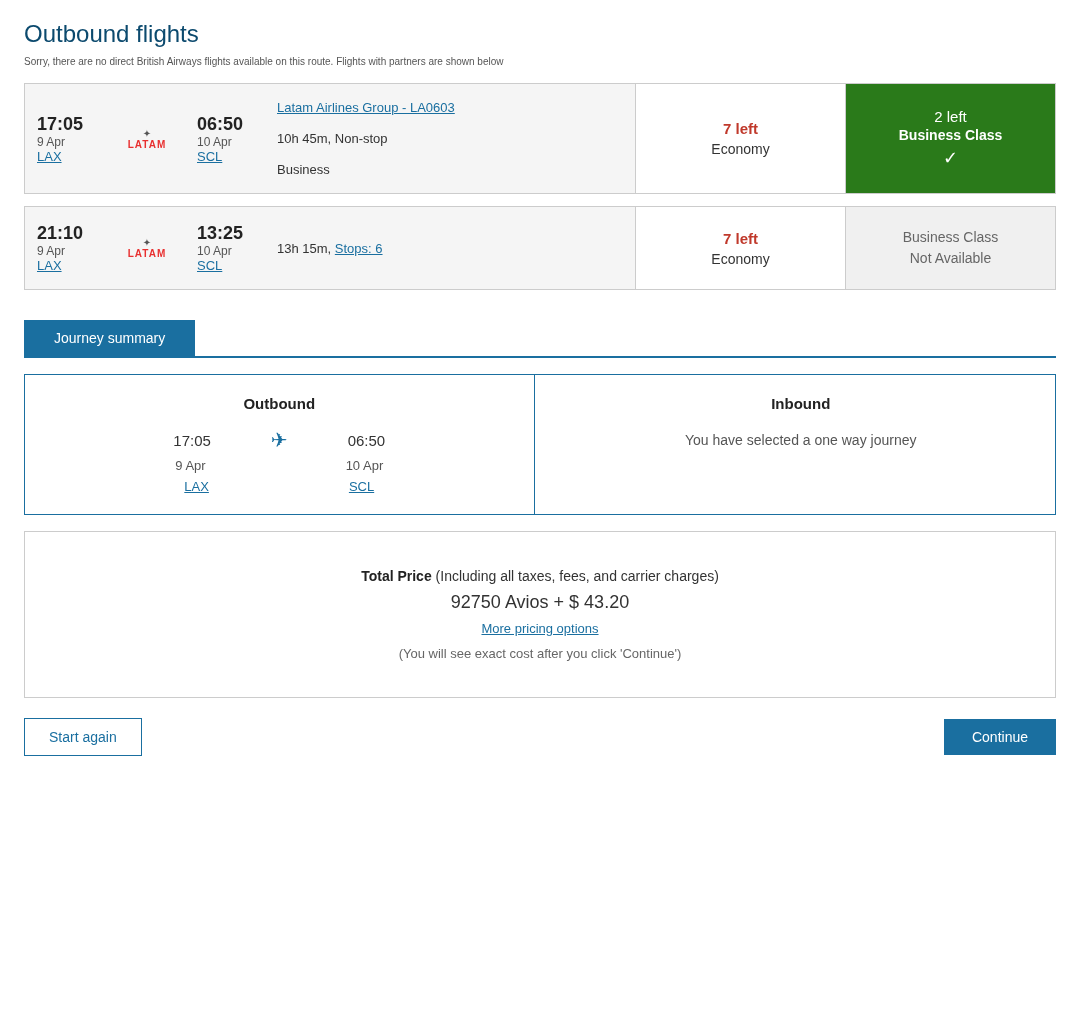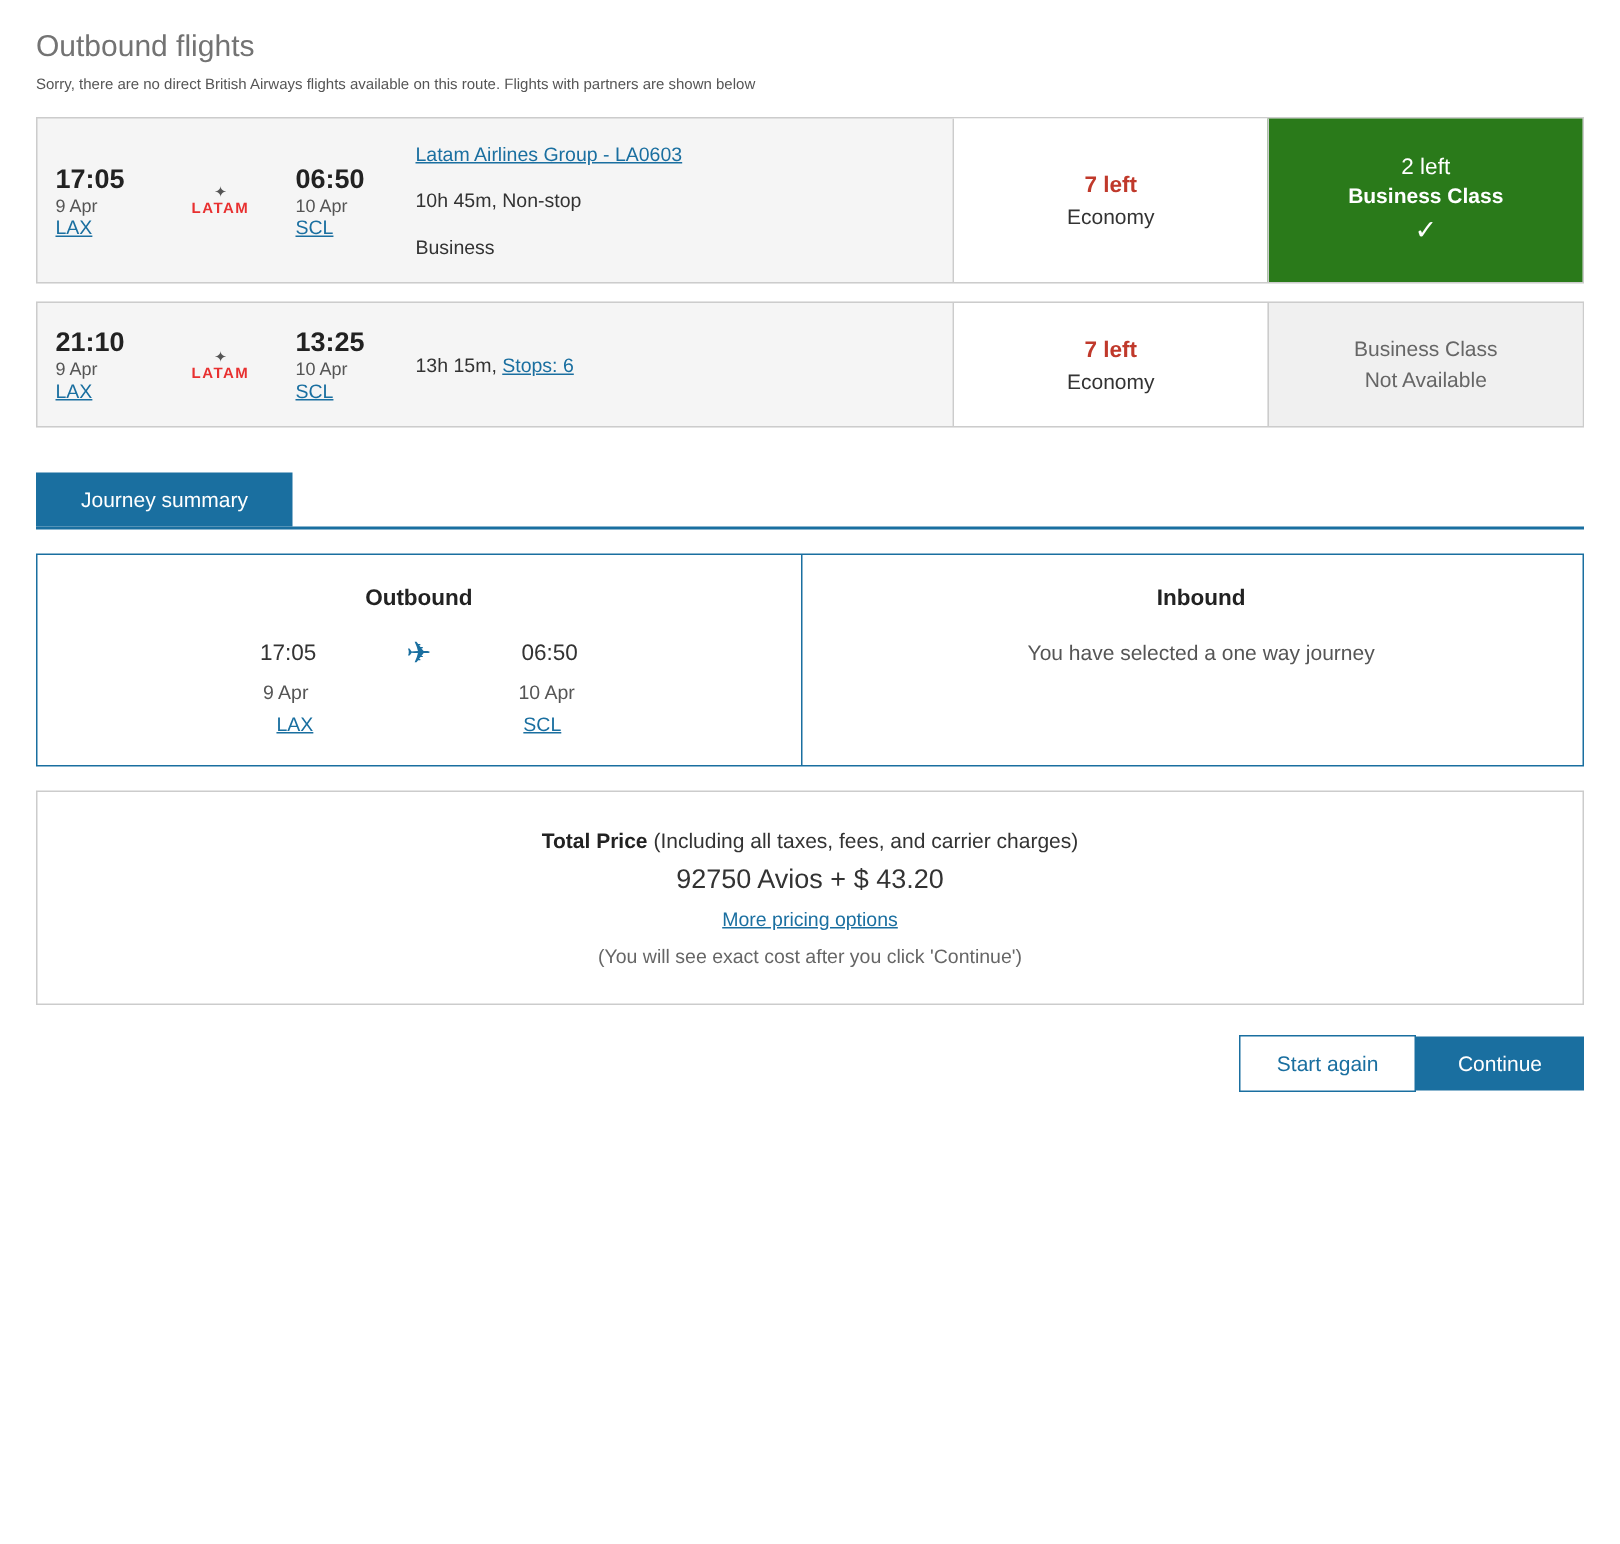--- a/index.html
+++ b/index.html
@@ -4,22 +4,22 @@
   <style>
     * { box-sizing: border-box; margin: 0; padding: 0; }
     body {
       font-family: Arial, sans-serif;
       font-size: 14px;
       color: #333;
       background: #fff;
       padding: 20px 24px;
     }
     h1 {
-      color: #737373;
-      font-size: 20px;
+      color: #0c4a6e;
+      font-size: 24px;
       font-weight: normal;
       margin-bottom: 8px;
     }
     .subtitle {
       color: #555;
       font-size: 10px;
       margin-bottom: 16px;
     }
     
     .flight-card {
@@ -227,21 +227,21 @@
     .inbound-message {
       color: #555;
       font-size: 14px;
       text-align: center;
       margin-top: 20px;
     }
 
     
     .price-box {
       border: 1px solid #ccc;
-      padding: 24px;
+      padding: 36px;
       text-align: center;
       margin-bottom: 20px;
     }
     .price-label {
       font-size: 14px;
       color: #333;
       margin-bottom: 8px;
     }
     .price-label strong {
       font-weight: bold;
@@ -261,21 +261,21 @@
       display: block;
     }
     .price-note {
       color: #666;
       font-size: 13px;
     }
 
     
     .bottom-buttons {
       display: flex;
-      justify-content: flex-end;
+      justify-content: space-between;
       align-items: center;
       margin-top: 10px;
     }
     .btn-start-again {
       border: 1px solid #1a6fa0;
       background: #fff;
       color: #1a6fa0;
       padding: 10px 24px;
       font-size: 14px;
       cursor: pointer;

